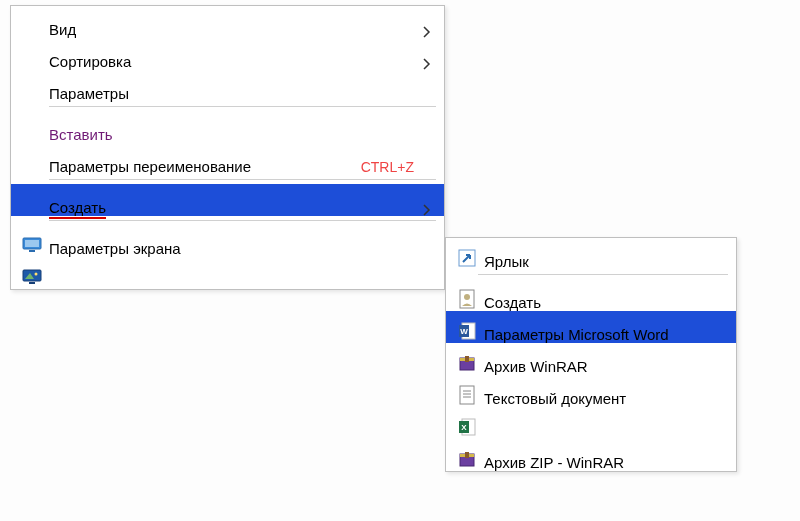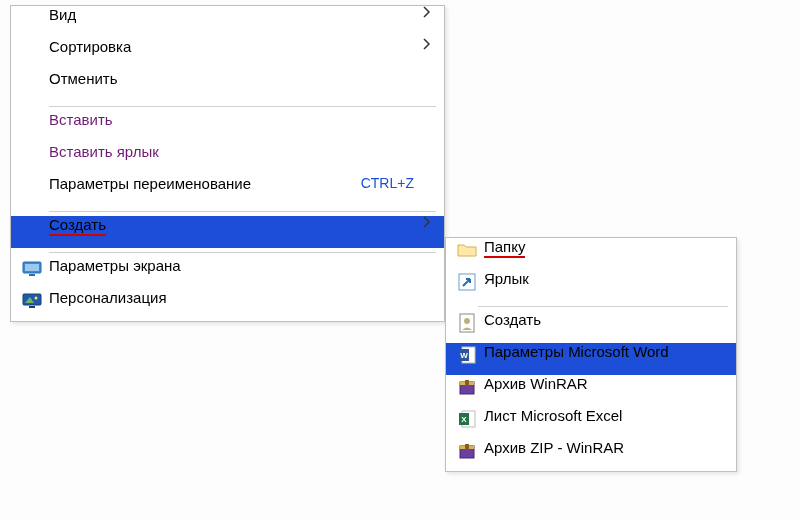--- a/index.html
+++ b/index.html
@@ -25,42 +25,42 @@
     top: 5px;
     width: 435px;
   }
   .menu.secondary {
     left: 445px;
     top: 237px;
     width: 292px;
   }
   .item {
     display: flex;
-    align-items: flex-start;
+    align-items: flex-end;
     height: 32px;
     padding: 0 10px 0 6px;
     position: relative;
   }
   .item.highlight { background: #1d4ed8; }
   .item.disabled { color: #701a75; }
   .icon-slot {
     width: 30px;
     height: 24px;
     display: flex;
     align-items: center;
     justify-content: center;
     flex: 0 0 30px;
   }
   .label {
     flex: 1;
     white-space: nowrap;
     padding-left: 2px;
   }
   .shortcut {
-    color: #1d4ed8;
+    color: #ef4444;
     padding-right: 20px;
     font-size: 14px;
   }
   .chev {
     width: 14px;
     display: flex;
     align-items: center;
     justify-content: center;
     color: #333;
   }
@@ -104,34 +104,30 @@
     <span class="label">Сортировка</span>
     <span class="chev">
       <svg width="8" height="12" viewBox="0 0 8 12">
           <path d="M1 1 L6 6 L1 11" stroke="#333" stroke-width="1.5" fill="none"></path>
         </svg>
     </span>
   </div>
 
   <div class="item">
     <span class="icon-slot"></span>
-    <span class="label">Отменить</span>
+    <span class="label">Параметры</span>
   </div>
 
   <div class="sep"></div>
 
   <div class="item disabled">
     <span class="icon-slot"></span>
     <span class="label">Вставить</span>
   </div>
 
-  <div class="item disabled">
-    <span class="icon-slot"></span>
-    <span class="label">Вставить ярлык</span>
-  </div>
 
   <div class="item">
     <span class="icon-slot"></span>
     <span class="label">Параметры переименование</span>
     <span class="shortcut">CTRL+Z</span>
   </div>
 
   <div class="sep"></div>
 
   <div class="item highlight">
@@ -159,35 +155,26 @@
 
   <div class="item">
     <span class="icon-slot">
       <svg width="20" height="16" viewBox="0 0 20 16">
           <rect x="1" y="1" width="18" height="11" rx="1" fill="#1e5aa8" stroke="#163f77"></rect>
           <polygon points="3,10 8,4 12,10" fill="#6fb36f"></polygon>
           <circle cx="14" cy="5" r="1.5" fill="#ffe070"></circle>
           <rect x="7" y="13" width="6" height="2" fill="#163f77"></rect>
         </svg>
     </span>
-    <span class="label">Персонализация</span>
   </div>
 
 </div>
 
 <div class="menu secondary">
 
-  <div class="item">
-    <span class="icon-slot">
-      <svg width="20" height="16" viewBox="0 0 20 16">
-          <path d="M1 3 L1 14 L19 14 L19 5 L9 5 L7 3 Z" fill="#ffe9a8" stroke="#d8b04a"></path>
-        </svg>
-    </span>
-    <span class="label"><span class="underline-red">Папку</span></span>
-  </div>
 
   <div class="item">
     <span class="icon-slot">
       <svg width="18" height="18" viewBox="0 0 18 18">
           <rect x="1" y="1" width="16" height="16" fill="#fff" stroke="#6b9bd1"></rect>
           <path d="M5 13 L12 6 M12 6 L8 6 M12 6 L12 10" stroke="#2a6cb0" stroke-width="2" fill="none"></path>
         </svg>
     </span>
     <span class="label">Ярлык</span>
   </div>
@@ -221,30 +208,40 @@
     <span class="icon-slot">
       <svg width="18" height="18" viewBox="0 0 18 18">
           <rect x="2" y="4" width="14" height="12" fill="#6b3fa0" stroke="#472670"></rect>
           <rect x="2" y="4" width="14" height="3" fill="#d4b84a"></rect>
           <rect x="7" y="2" width="4" height="6" fill="#8a5a2a"></rect>
         </svg>
     </span>
     <span class="label">Архив WinRAR</span>
   </div>
 
+  <div class="item">
+    <span class="icon-slot">
+      <svg width="16" height="20" viewBox="0 0 16 20">
+          <rect x="1" y="1" width="14" height="18" fill="#fff" stroke="#888"></rect>
+          <line x1="4" y1="6" x2="12" y2="6" stroke="#888"></line>
+          <line x1="4" y1="9" x2="12" y2="9" stroke="#888"></line>
+          <line x1="4" y1="12" x2="12" y2="12" stroke="#888"></line>
+        </svg>
+    </span>
+    <span class="label">Текстовый документ</span>
+  </div>
 
   <div class="item">
     <span class="icon-slot">
       <svg width="18" height="18" viewBox="0 0 18 18">
           <rect x="4" y="1" width="13" height="16" fill="#fff" stroke="#bbb"></rect>
           <rect x="1" y="3" width="10" height="12" fill="#217346"></rect>
           <text x="6" y="12" font-size="8" fill="#fff" text-anchor="middle" font-weight="bold">X</text>
         </svg>
     </span>
-    <span class="label">Лист Microsoft Excel</span>
   </div>
 
   <div class="item">
     <span class="icon-slot">
       <svg width="18" height="18" viewBox="0 0 18 18">
           <rect x="2" y="4" width="14" height="12" fill="#6b3fa0" stroke="#472670"></rect>
           <rect x="2" y="4" width="14" height="3" fill="#d4b84a"></rect>
           <rect x="7" y="2" width="4" height="6" fill="#8a5a2a"></rect>
         </svg>
     </span>

